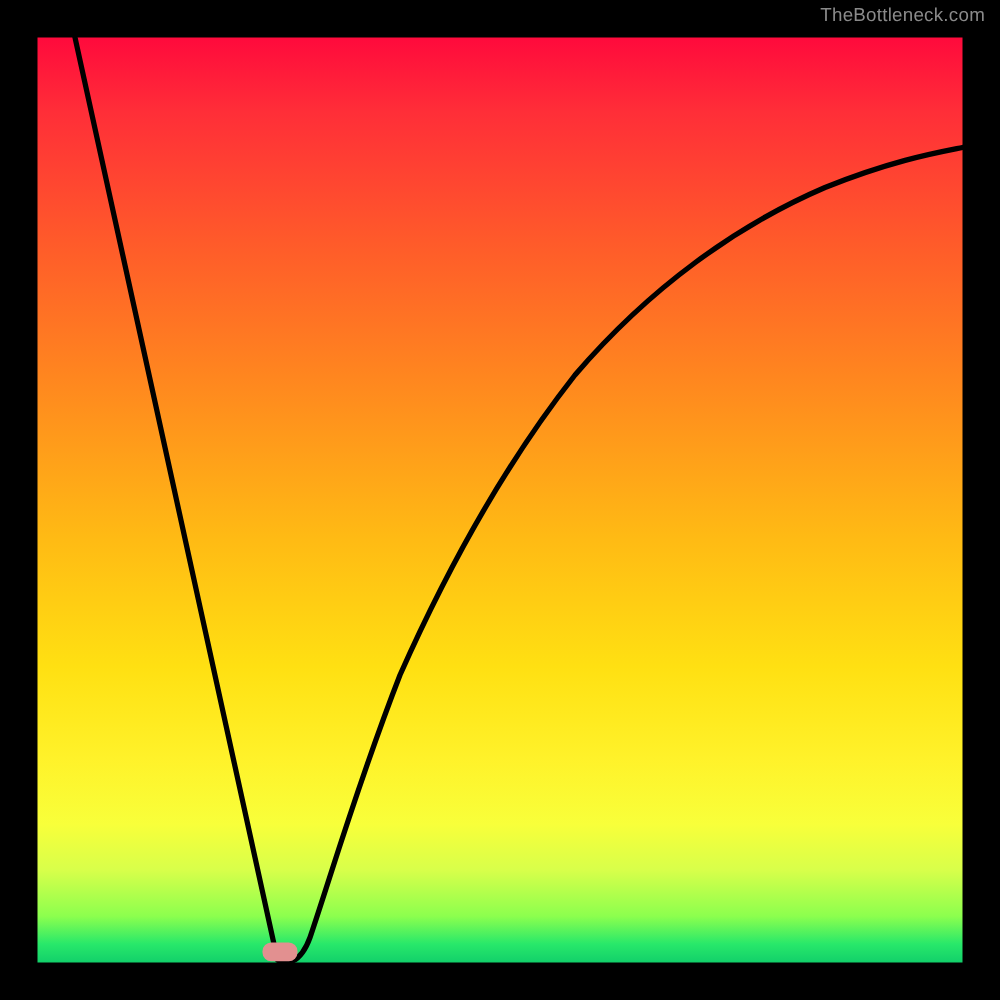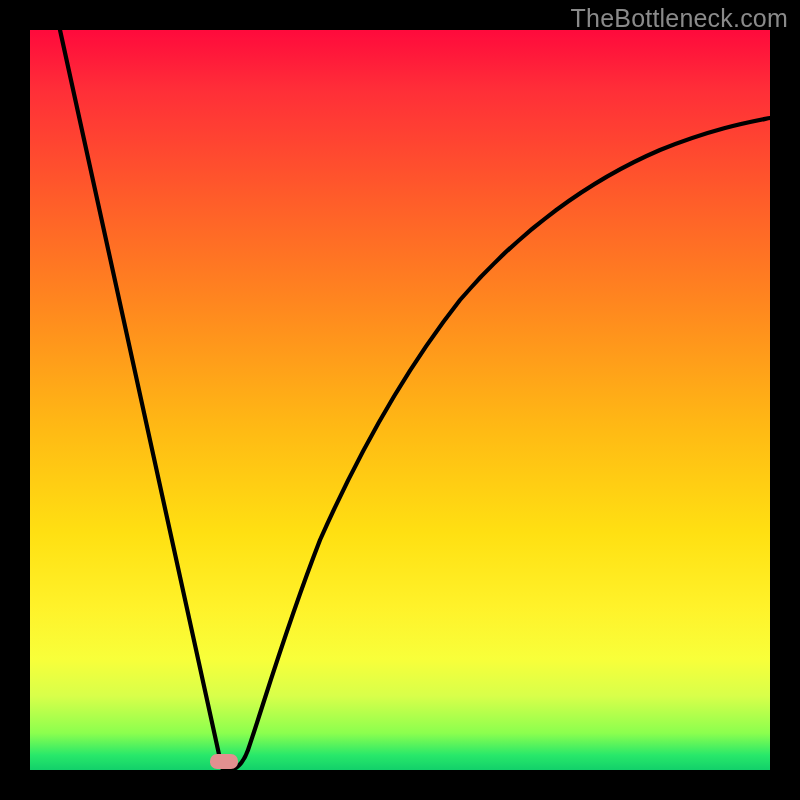--- a/index.html
+++ b/index.html
@@ -50,21 +50,21 @@
     width: 28px;
     height: 15px;
     border-radius: 7px;
     background: #e29090;
   }
   .watermark {
     position: absolute;
     top: 4px;
     right: 12px;
     color: #8a8a8a;
-    font-size: 25px;
+    font-size: 15px;
     font-weight: 400;
     letter-spacing: 0.2px;
   }
 </style>
 </head>
 <body>
 
 <div class="frame">
 
   <div class="plot">

